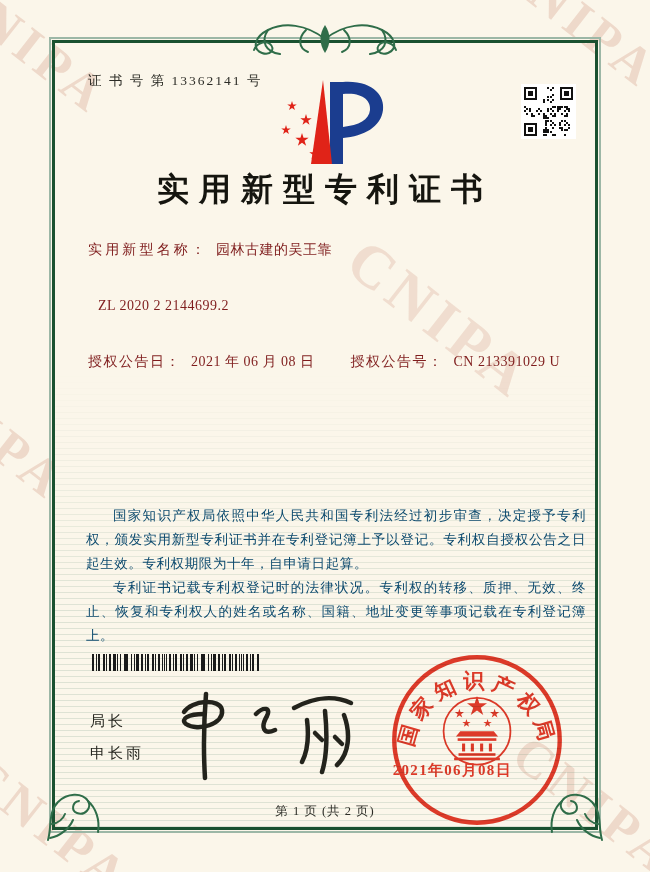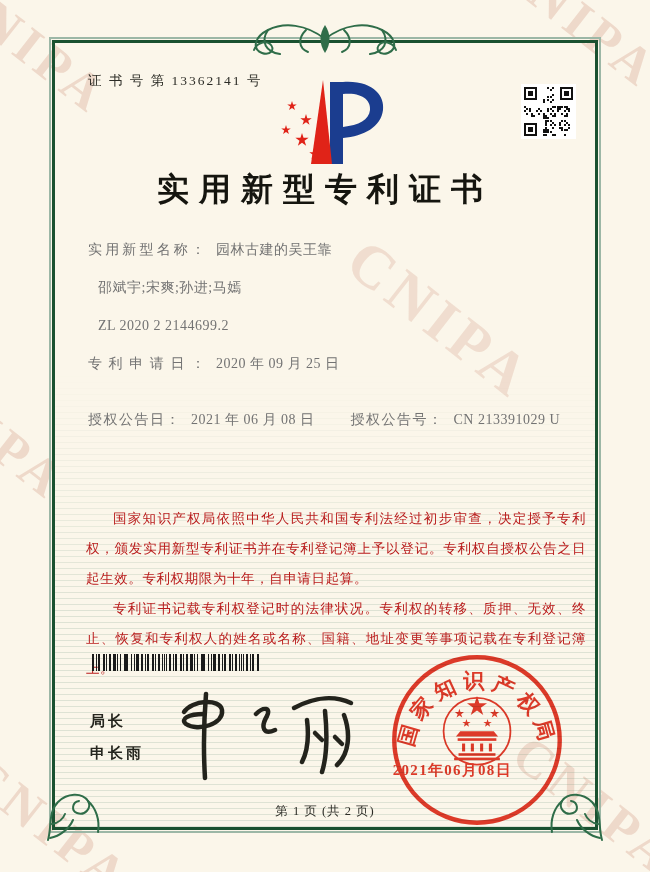--- a/index.html
+++ b/index.html
@@ -37,40 +37,40 @@
   .qr-finder { position:absolute; width:13px; height:13px; border:2px solid #111; background:#fff; }
   .qr-finder::after { content:""; position:absolute; left:2px; top:2px; width:5px; height:5px; background:#111; }
   .qr-f1 { left:3px; top:3px; } .qr-f2 { right:3px; top:3px; } .qr-f3 { left:3px; bottom:3px; }
 
   .logo { position:absolute; left:272px; top:78px; z-index:3; }
 
   .title { position:absolute; left:0; right:0; top:168px; text-align:center; font-size:32px;
            font-weight:bold; letter-spacing:10px; color:#15150f; z-index:3; }
 
   .fields { position:absolute; left:88px; top:240px; width:490px; z-index:3; font-size:14px;
-            color:#737373; }
+            color:#7f1d1d; }
   .frow { display:flex; margin-bottom:18px; line-height:20px; white-space:nowrap; }
   .flabel { display:inline-block; width:118px; text-align:justify; text-align-last:justify;
             letter-spacing:1px; flex:none; }
   .fvalue { margin-left:10px; letter-spacing:0.5px;text-align:right; }
   .grant { margin-top:6px; }
   .grant .flabel { width:auto; text-align-last:auto; letter-spacing:1.5px; }
   .grant .pair2 { margin-left:36px; }
 
   .paras { position:absolute; left:86px; top:504px; width:500px; z-index:3; font-size:13.5px;
-           line-height:30px; text-align:justify; color:#b91c1c; }
+           line-height:24px; text-align:justify; color:#0c4a6e; }
   .paras p { text-indent:2em; letter-spacing:0.6px; }
 
   .barcode { position:absolute; left:92px; top:654px; width:168px; height:17px; z-index:3;
      background-image:
        repeating-linear-gradient(90deg, #1a1a1a 0 2px, transparent 2px 6px, #1a1a1a 6px 7px, transparent 7px 11px),
        repeating-linear-gradient(90deg, #1a1a1a 0 1px, transparent 1px 4px, #1a1a1a 4px 5px, transparent 5px 7px); }
 
   .signer { position:absolute; left:90px; z-index:3; font-family:"Liberation Sans", sans-serif;
-            font-weight:bold; font-size:15px; letter-spacing:3px; color:#26261f; }
+            font-weight:normal; font-size:15px; letter-spacing:3px; color:#26261f; }
   .signer-title { top:712px; }
   .signer-name  { top:744px; }
   .signature { position:absolute; left:168px; top:684px; z-index:3; }
 
   .seal { position:absolute; left:389px; top:652px; width:176px; height:176px; z-index:4;
           mix-blend-mode:multiply; opacity:0.94; }
 
   .footer { position:absolute; left:0; right:0; top:803px; text-align:center; font-size:12.5px;
             letter-spacing:1px; color:#2c2c26; z-index:3; }
 </style>
@@ -234,28 +234,23 @@
 </svg>
 
 <div class="title">实用新型专利证书</div>
 
 <div class="fields">
   <div class="frow">
     <span class="flabel">实用新型名称：</span>
     <span class="fvalue">园林古建的吴王靠</span>
   </div>
   <div class="frow">
-    <span class="fvalue">邵斌宇;宋爽;孙进;马嫣</span>
   </div>
   <div class="frow">
     <span class="fvalue">ZL 2020 2 2144699.2</span>
-  </div>
-  <div class="frow">
-    <span class="flabel">专利申请日：</span>
-    <span class="fvalue">2020 年 09 月 25 日</span>
   </div>
   <div class="frow">
   </div>
   <div class="frow grant">
     <span class="flabel">授权公告日：</span>
     <span class="fvalue">2021 年 06 月 08 日</span>
     <span class="flabel pair2">授权公告号：</span>
     <span class="fvalue">CN 213391029 U</span>
   </div>
 </div>

